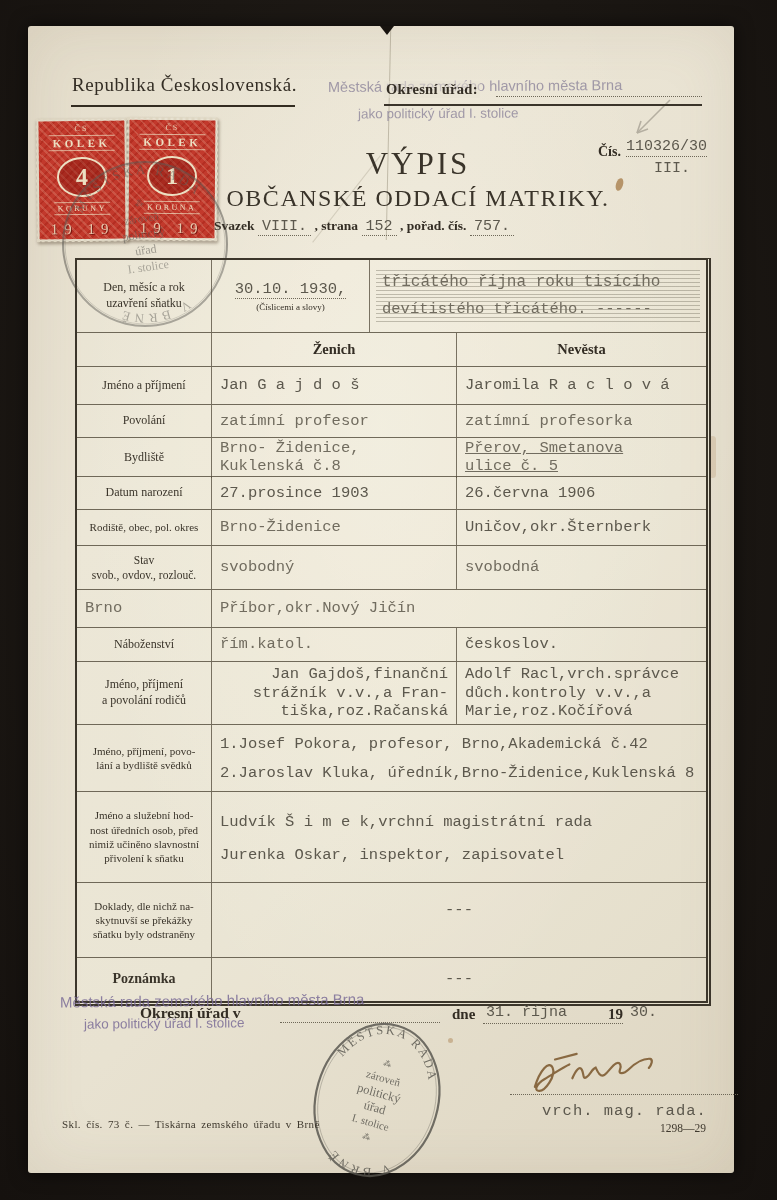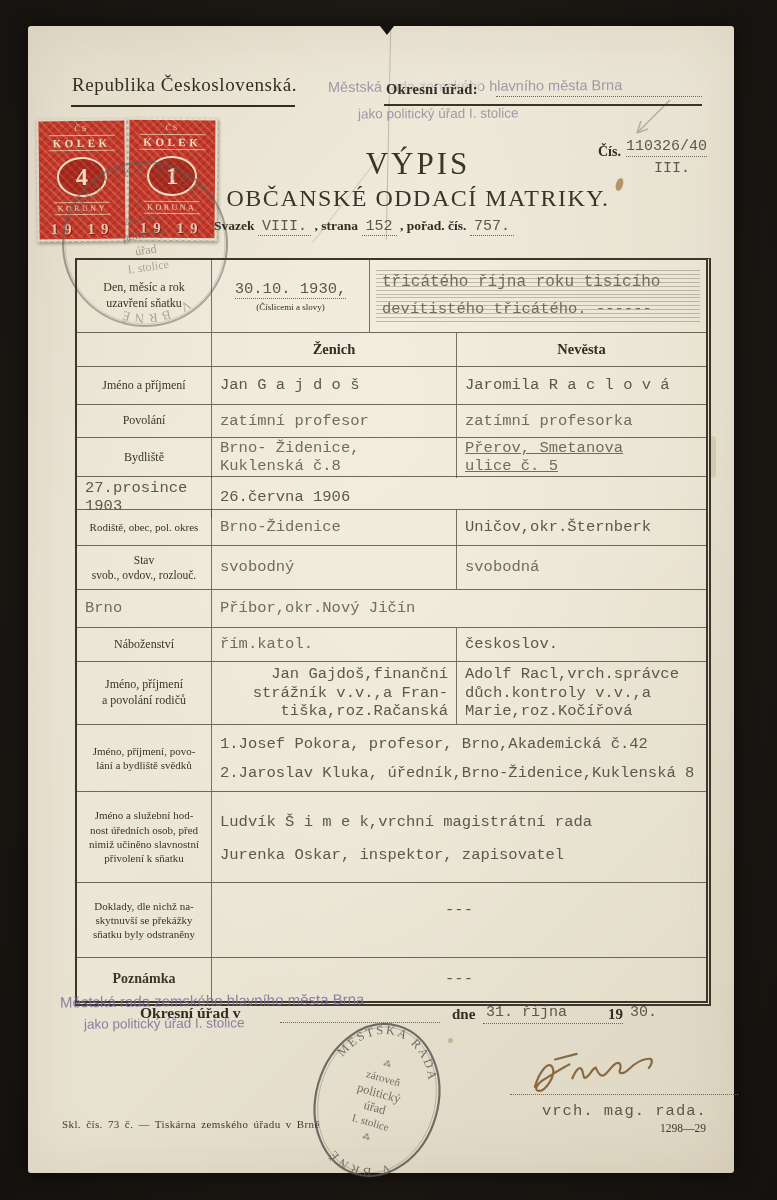--- a/index.html
+++ b/index.html
@@ -51,21 +51,21 @@
   }
   .kolek .cs{font-size:8px;letter-spacing:2px;margin-top:3px;opacity:.9;}
   .kolek .name{font-size:11px;font-weight:bold;letter-spacing:3.5px;margin-top:2px;
     border-top:1px solid rgba(236,223,194,.7);border-bottom:1px solid rgba(236,223,194,.7);padding:1px 4px;}
   .kolek .oval{width:46px;height:36px;border:2.5px solid #ecdfc2;border-radius:50%;
     display:flex;align-items:center;justify-content:center;margin-top:6px;
     background:rgba(120,15,10,.35);}
   .kolek .num{font-size:24px;font-weight:bold;}
   .kolek .unit{font-size:8px;letter-spacing:2.5px;margin-top:5px;
     border-top:1px solid rgba(236,223,194,.7);border-bottom:1px solid rgba(236,223,194,.7);padding:1px 3px;}
-  .kolek .digits{font-size:15px;font-weight:bold;letter-spacing:6px;margin-top:6px;opacity:.85;
+  .kolek .digits{font-size:15px;font-weight:normal;letter-spacing:6px;margin-top:6px;opacity:.85;
     text-shadow:1px 1px 0 rgba(90,10,5,.8);}
   
   .vtable{
     border:2px solid #3c362b;border-right:5px double #3c362b;border-bottom:5px double #3c362b;
     background:rgba(255,252,242,.12);
   }
   .trow{display:grid;border-bottom:1px solid rgba(80,72,56,.8);}
   .trow:last-child{border-bottom:none;}
   .trow.cols3{grid-template-columns:135px 245px 1fr;}
   .trow.colsdate{grid-template-columns:135px 158px 1fr;}
@@ -150,21 +150,21 @@
       <text font-size="13" letter-spacing="4"><textPath href="#canBot" startOffset="50%" text-anchor="middle">V BRNĚ</textPath></text>
       <text x="95" y="62" font-size="9" text-anchor="middle">⁂</text>
       <text x="95" y="78" font-size="11" text-anchor="middle">zároveň</text>
       <text x="95" y="94" font-size="12" text-anchor="middle">politický</text>
       <text x="95" y="110" font-size="12" text-anchor="middle">úřad</text>
       <text x="95" y="127" font-size="12" text-anchor="middle">I. stolice</text>
     </g>
   </svg>
 
   <div class="abs printed cis-label" style="left:570px;top:118px;">Čís.</div>
-  <div class="abs typed cis-val dotline" style="left:598px;top:112px;padding-bottom:1px;">110326/40</div>
+  <div class="abs typed cis-val dotline" style="left:598px;top:112px;padding-bottom:1px;">110326/30</div>
   <div class="abs typed cis-val" style="left:626px;top:134px;">III.</div>
 
   <div class="abs title-wrap" style="left:150px;top:120px;width:480px;">
     <div class="title1">VÝPIS</div>
     <div class="title2">OBČANSKÉ ODDACÍ MATRIKY.</div>
   </div>
 
   <div class="abs refline printed" style="left:186px;top:192px;">
     <span class="lbl">Svazek</span>
     <span class="typed dotline">VIII.</span>
@@ -209,20 +209,21 @@
 
     <div class="trow cols3" style="height:38px;">
       <div class="tcell lblcell" style="font-size:12px;">Bydliště</div>
       <div class="tcell valcell typed faint" style="line-height:1.15;">Brno- Židenice,
 Kuklenská č.8</div>
       <div class="tcell valcell typed faint" style="line-height:1.15;text-decoration:underline;">Přerov, Smetanova
 ulice č. 5</div>
     </div>
 
     <div class="trow cols3" style="height:32px;">
+      <div class="tcell lblcell" style="font-size:12px;">Datum narození</div>
       <div class="tcell valcell typed">27.prosince 1903</div>
       <div class="tcell valcell typed">26.června 1906</div>
     </div>
 
     <div class="trow cols3" style="height:35px;">
       <div class="tcell lblcell">Rodiště, obec, pol. okres</div>
       <div class="tcell valcell typed faint">Brno-Židenice</div>
       <div class="tcell valcell typed">Uničov,okr.Šternberk</div>
     </div>
 

